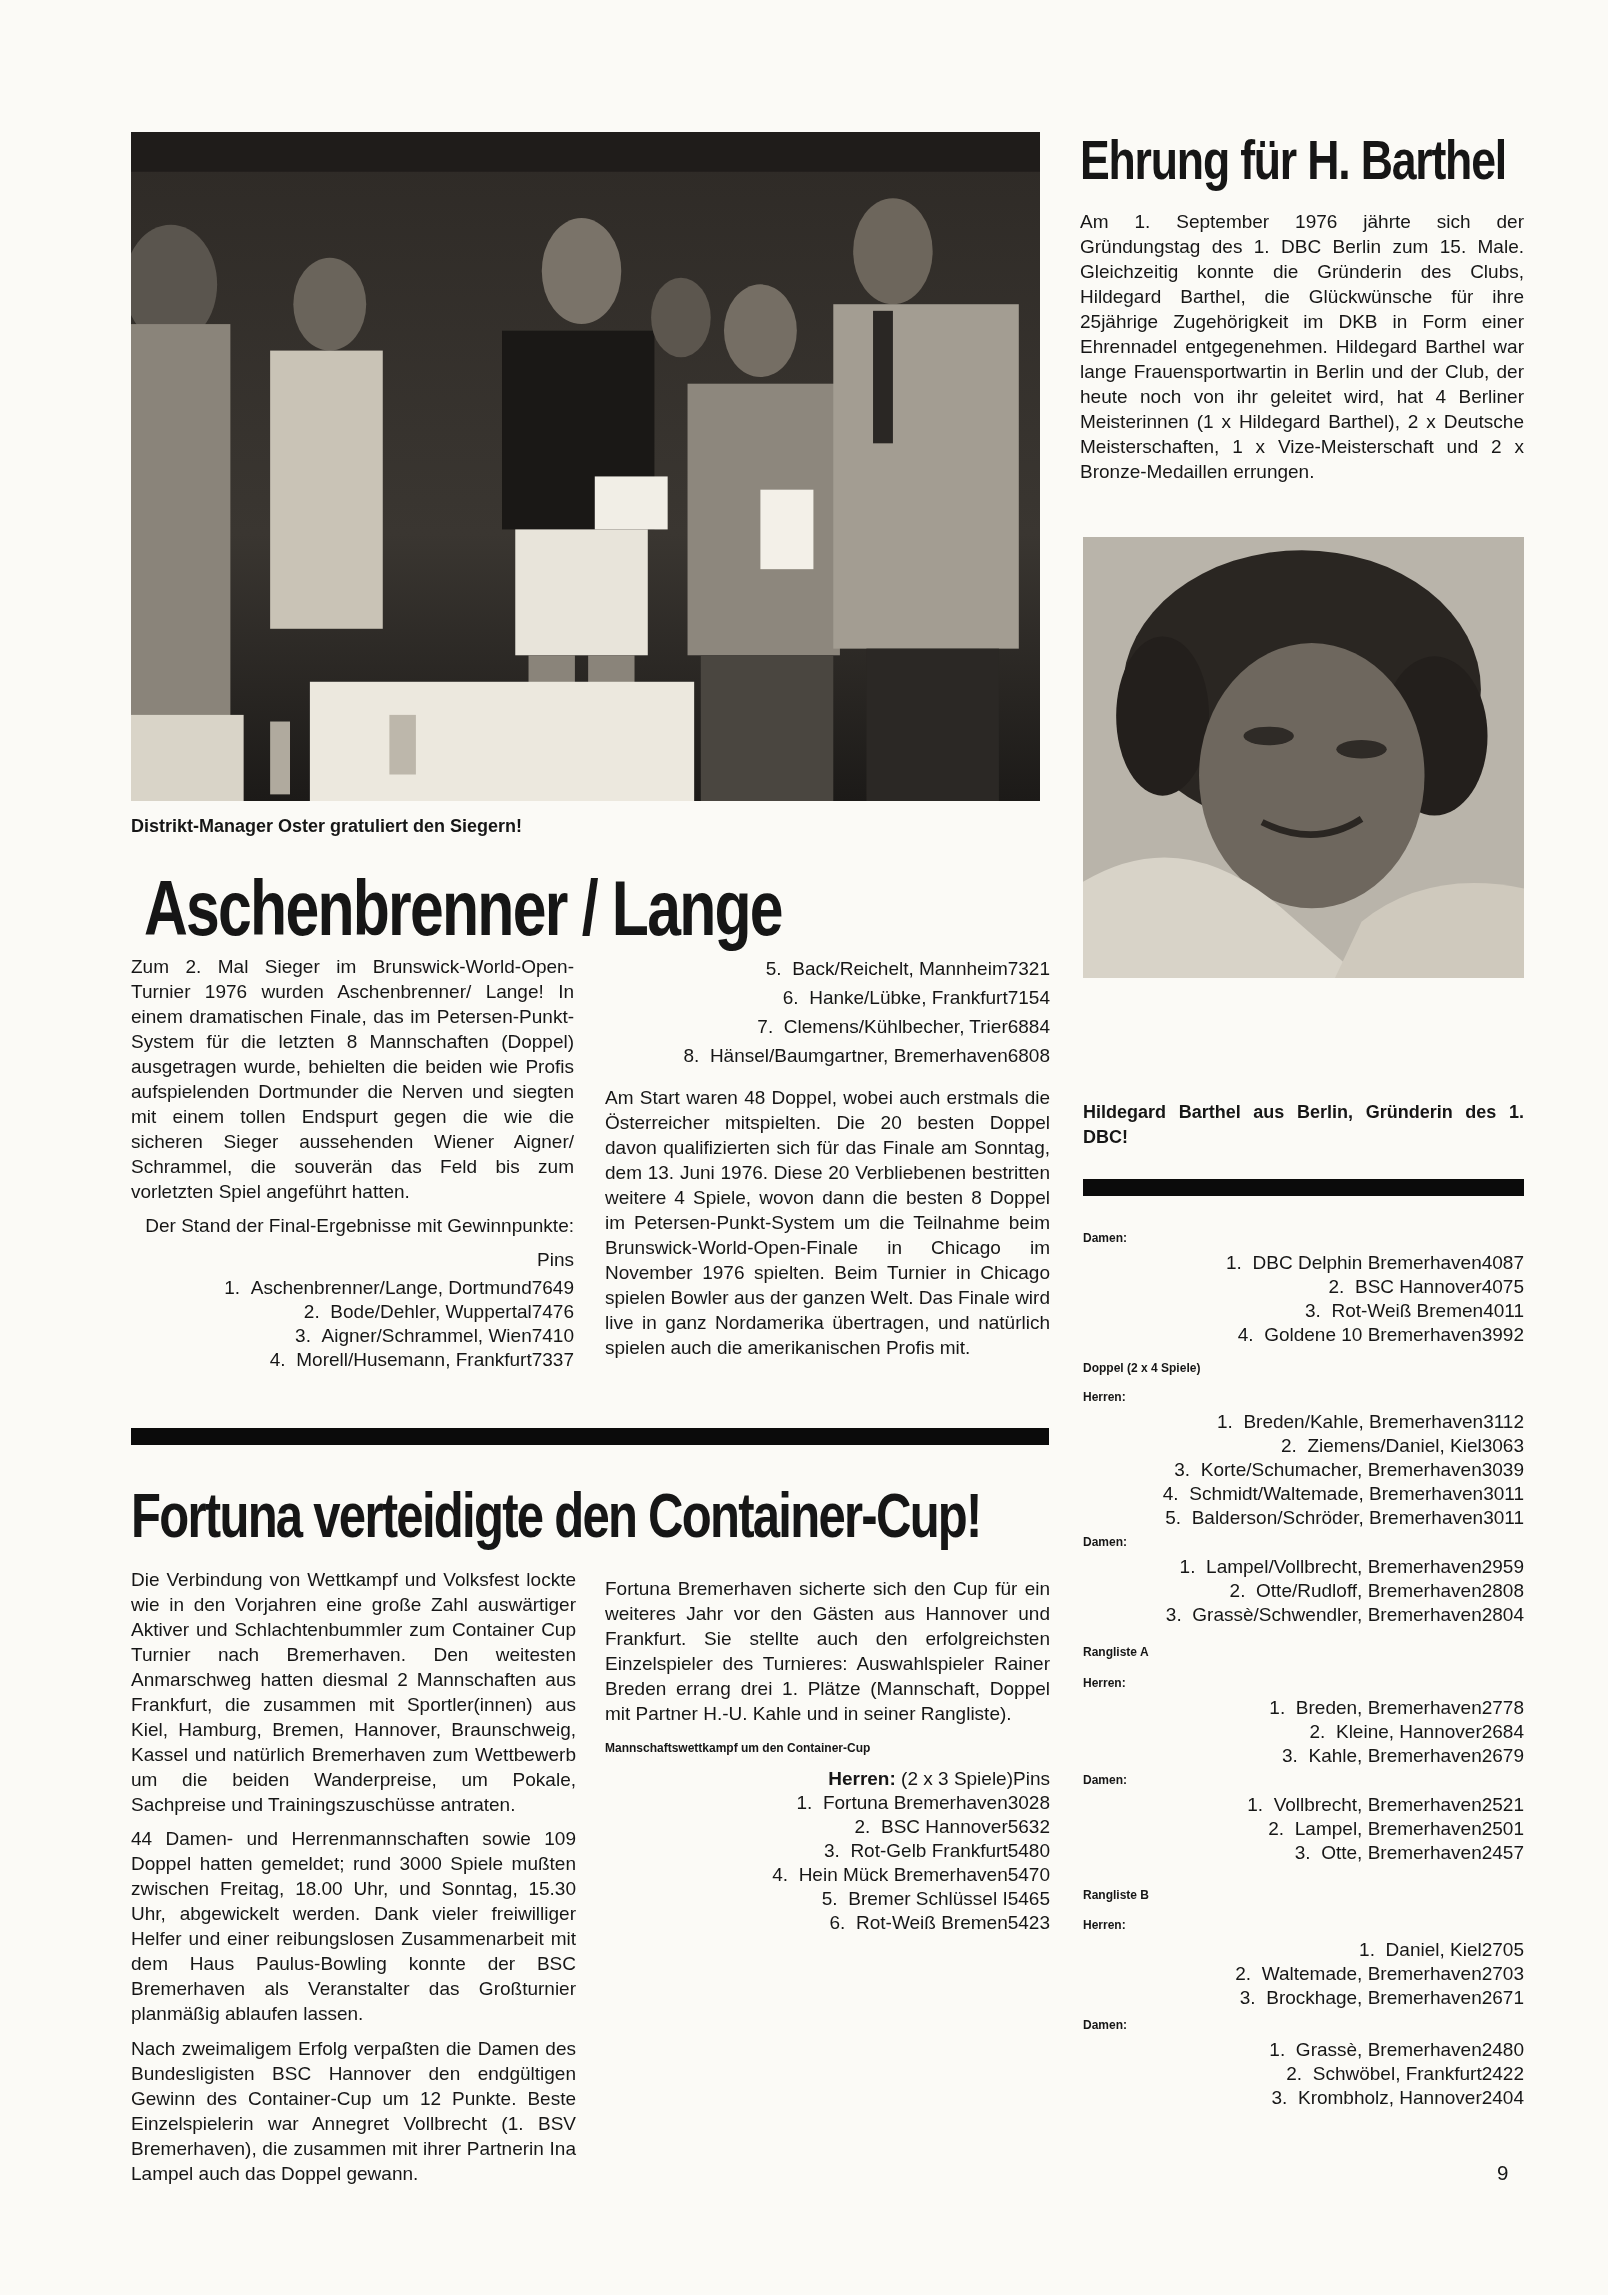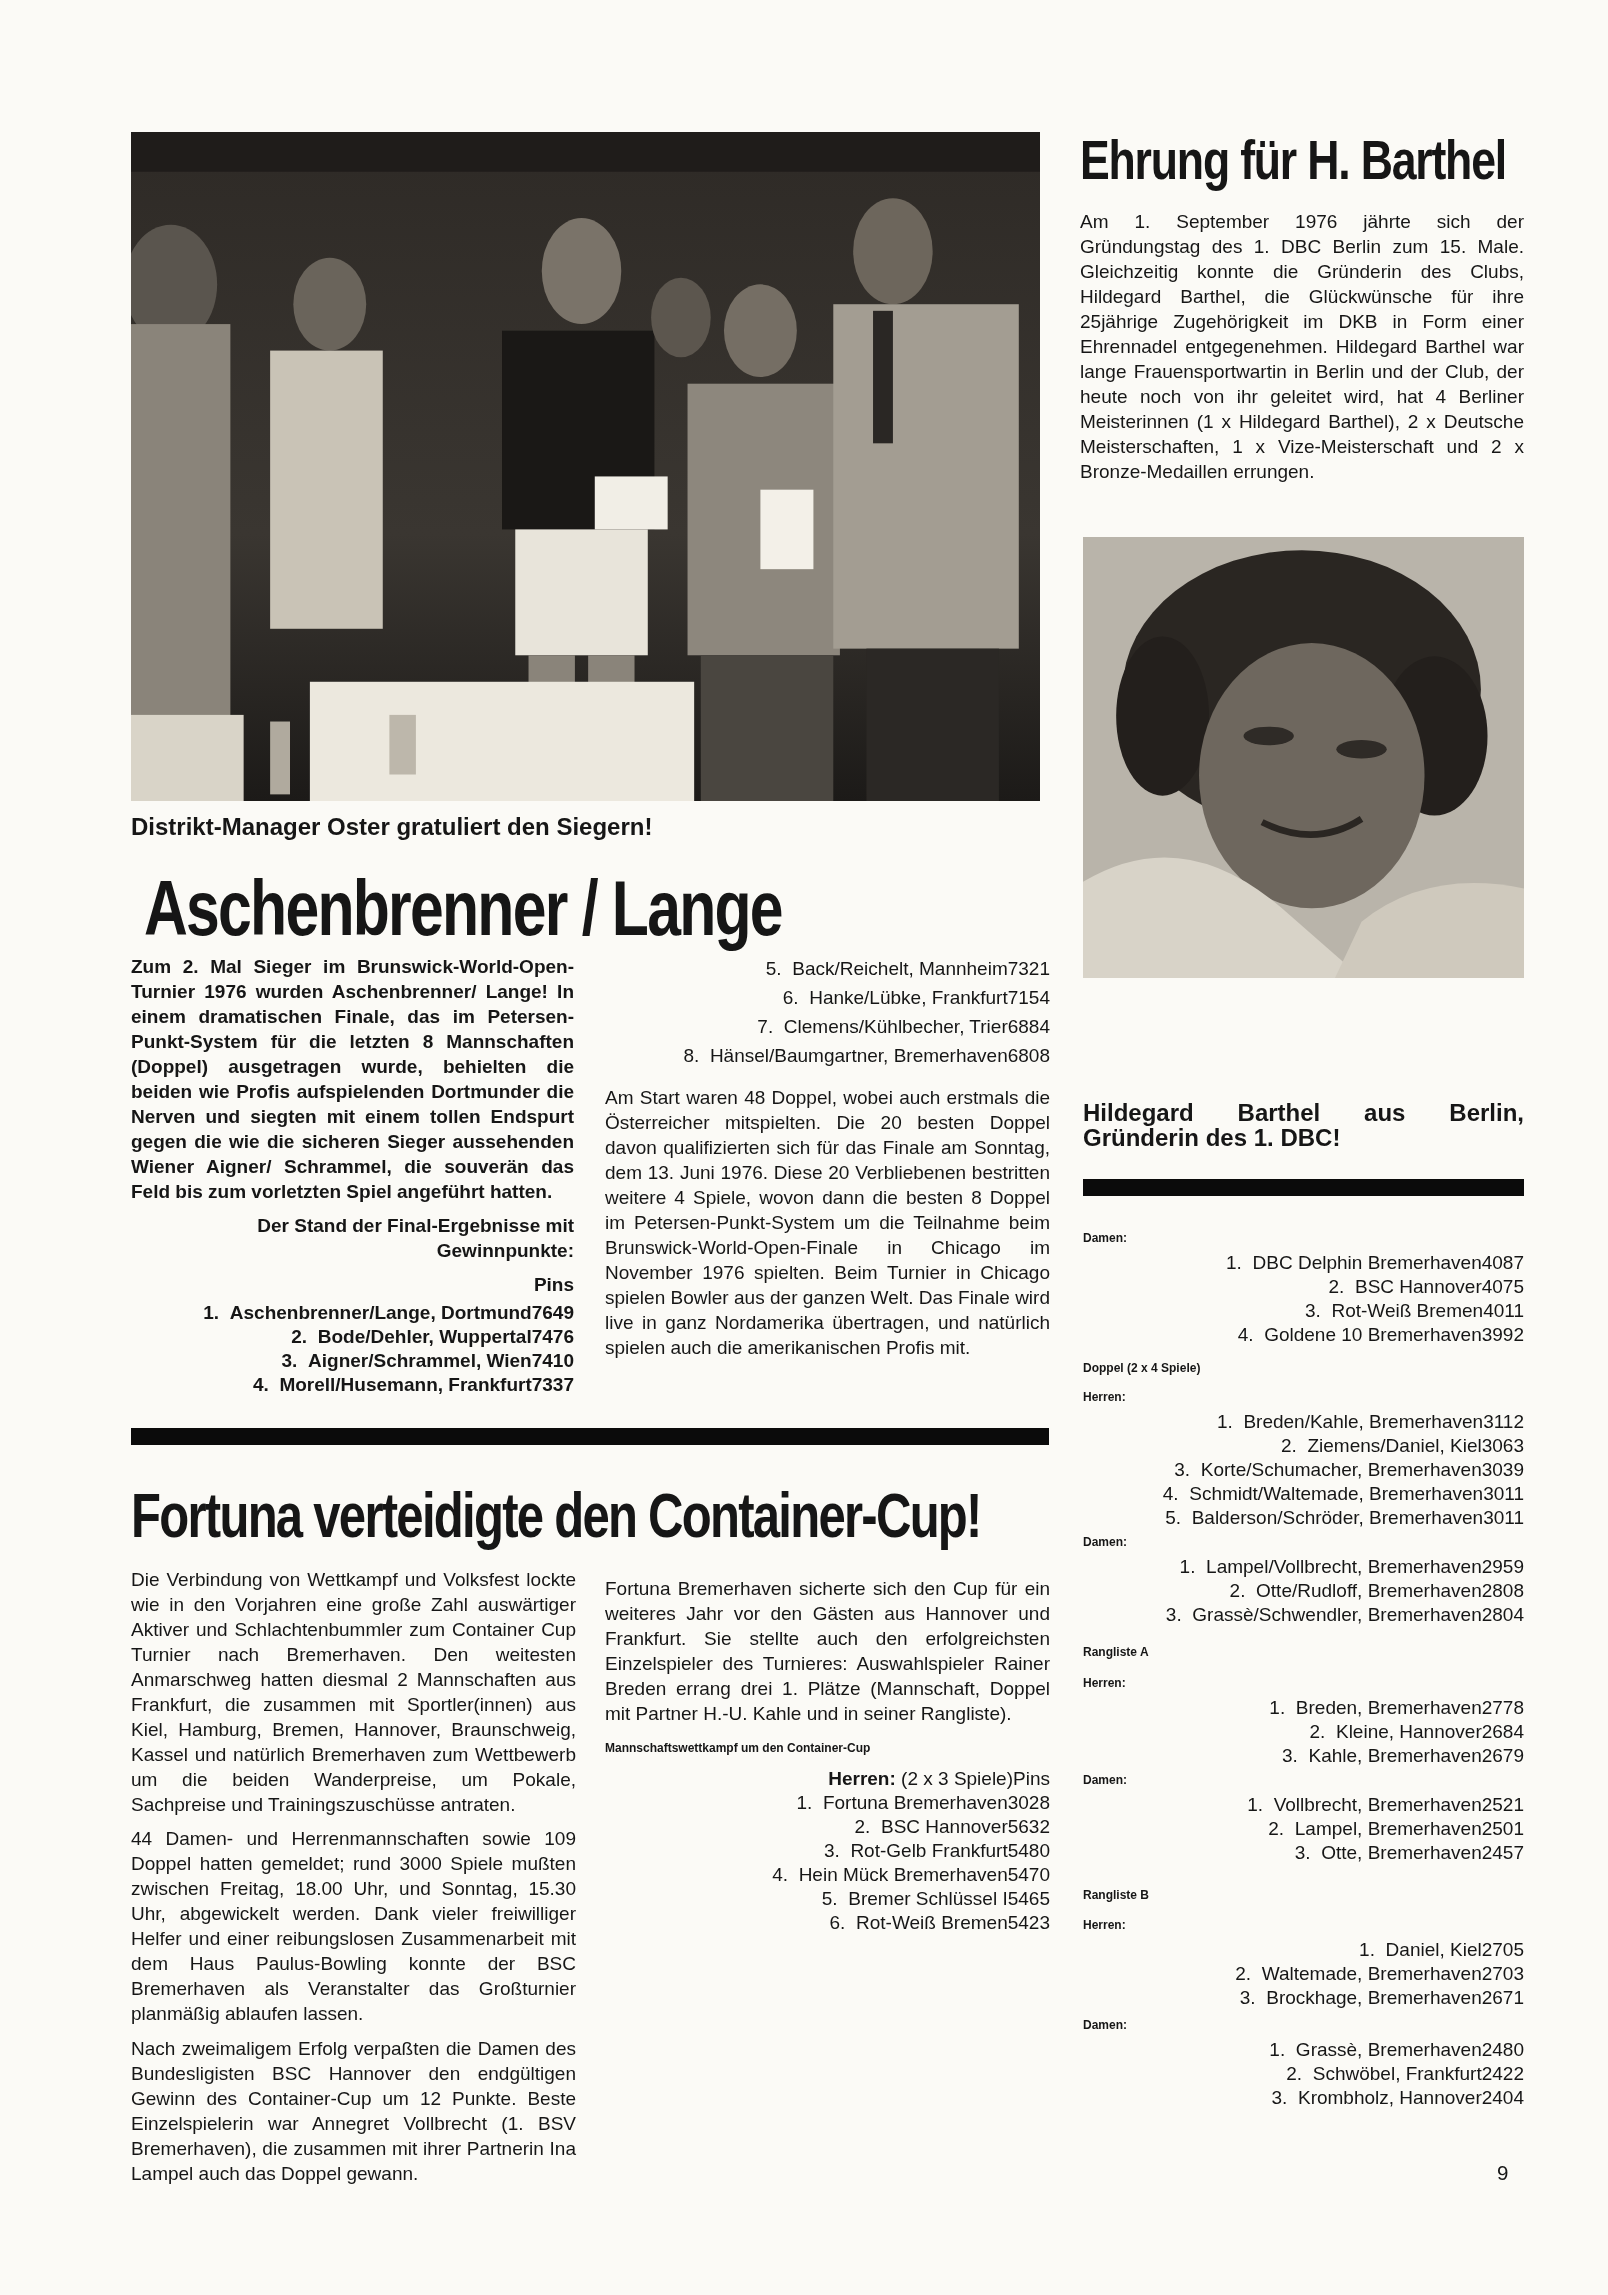--- a/index.html
+++ b/index.html
@@ -11,21 +11,21 @@
   .abs { position: absolute; }
   .body-text {
     font-size: 19px; line-height: 25px; text-align: justify;
     hyphens: manual;
   }
   .body-text p { margin: 0 0 9.3px 0; }
   .headline {
     font-family: "Liberation Sans", sans-serif; font-weight: bold;
     transform-origin: left top; white-space: nowrap; letter-spacing: -1.3px;
   }
-  .caption { font-weight: bold; font-size: 24px; line-height: 25px; }
+  .caption { font-weight: bold; font-size: 18px; line-height: 25px; }
   .rule { background: #0b0b0b; }
   .rtable { font-size: 19px; line-height: 24px; }
   .rrow { display: flex; justify-content: flex-end; }
   .rrow .n { display: inline-block; width: 26.5px; }
   .sub { font-weight: bold; font-size: 12px; line-height: 25px; }
   .photo { overflow: hidden; }
   .photo svg { display: block; width: 100%; height: 100%; }
 </style>
 </head>
 <body>
@@ -94,21 +94,21 @@
 <div class="abs caption" style="left:1083px; top:1100px; width:441px; text-align:justify;">
   <span>Hildegard Barthel aus Berlin, Gründerin des 1. DBC!</span>
 </div>
 
 <div class="abs rule" style="left:1083px; top:1179px; width:441px; height:17px;"></div>
 
 <div class="abs" style="left:144px; top:868px; width:662px; height:79px;">
   <div class="headline" style="font-size:69px; line-height:73px; transform: scale(0.88,1.12); letter-spacing:-2px;">Aschenbrenner / Lange</div>
 </div>
 
-<div class="abs body-text" style="left:131px; top:954px; width:443px;font-weight:bold;">
+<div class="abs body-text" style="left:131px; top:954px; width:443px;">
   <p>Zum 2. Mal Sieger im Brunswick-World-Open-Turnier 1976 wurden Aschenbrenner/ Lange! In einem dramatischen Finale, das im Petersen-Punkt-System für die letzten 8 Mannschaften (Doppel) ausgetragen wurde, behielten die beiden wie Profis aufspielenden Dortmunder die Nerven und siegten mit einem tollen Endspurt gegen die wie die sicheren Sieger aussehenden Wiener Aigner/ Schrammel, die souverän das Feld bis zum vorletzten Spiel angeführt hatten.</p>
   <p style="text-align:right;">Der Stand der Final-Ergebnisse mit Gewinnpunkte:</p>
   <div class="rtable" style="margin-top:2.6px;">
     <div class="rrow">
       <span></span>
         <span>Pins</span>
     </div>
     <div id="asch-res-1" style="margin-top:4px;">
         <div class="rrow">
           <span><span class="n">1.</span><span>Aschenbrenner/Lange, Dortmund</span></span>

